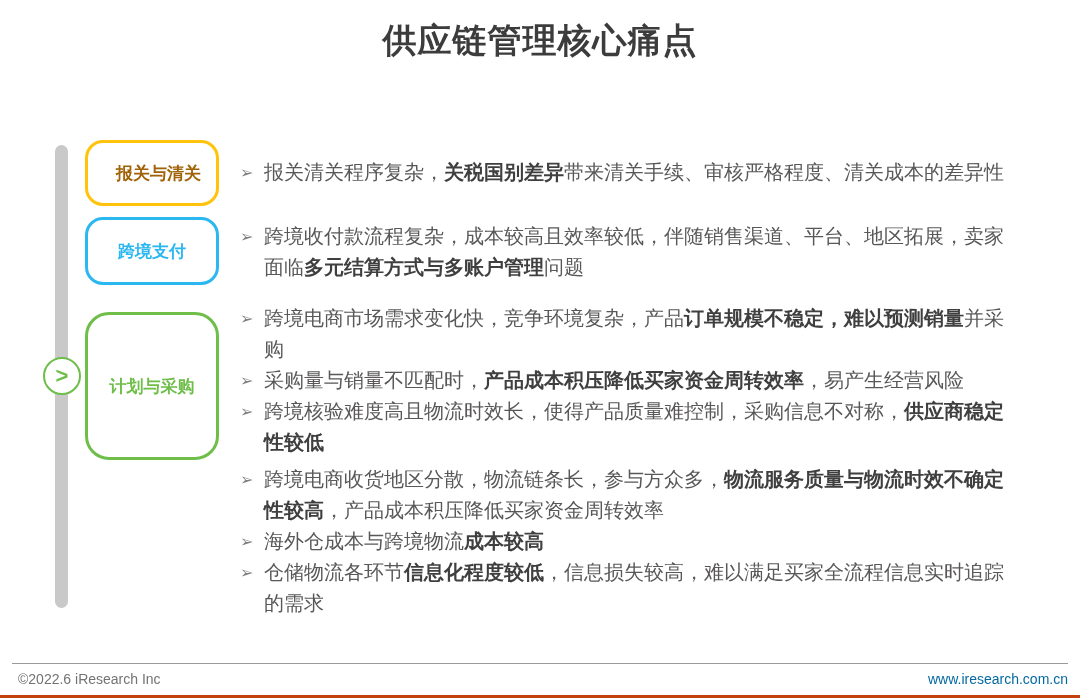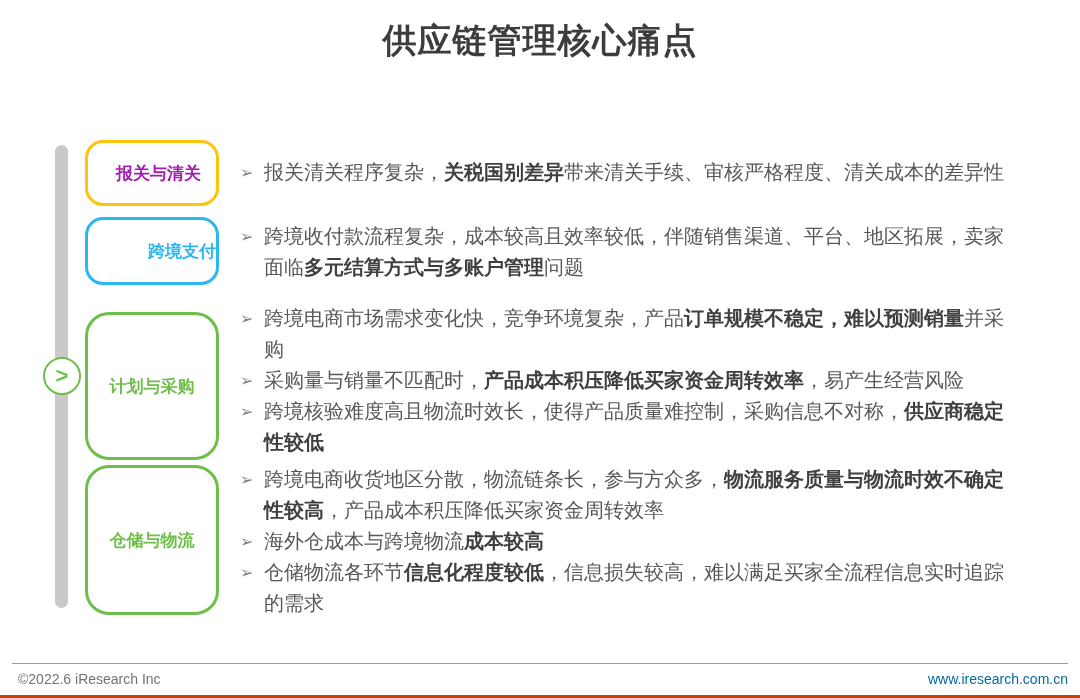--- a/index.html
+++ b/index.html
@@ -38,21 +38,21 @@
   }
   
   .topic-box {
     position: absolute; left: 85px; width: 134px;
     border: 3px solid; border-radius: 18px;
     display: flex; align-items: center; justify-content: center;
     font-size: 17px; font-weight: bold;
     background: #ffffff;
   }
   .box1 { top: 140px; height: 66px; }
-  .box2 { top: 217px; height: 68px; justify-content: flex-end; }
+  .box2 { top: 217px; height: 68px; }
   .box3 { top: 300px; height: 148px; border-radius: 24px; }
   .box4 { top: 465px; height: 150px; border-radius: 24px; }
   
   .bullets {
     position: absolute; left: 240px; width: 782px;
     list-style: none;
     font-size: 20px; line-height: 31px; color: #595757;
   }
   .t1 { top: 157px; }
   .t2 { top: 221px; }
@@ -88,31 +88,28 @@
 <div class="canvas">
 
   <h1 class="page-title">供应链管理核心痛点</h1>
 
   <div class="rail"></div>
 
   <div class="chevron-circle">
     <span>&gt;</span>
   </div>
 
-  <div class="topic-box box1" style="border-color: rgb(255, 195, 11); color: #a21caf; padding-left: 13px;">
+  <div class="topic-box box1" style="border-color: rgb(255, 195, 11); color: #a16207; padding-left: 13px;">
     <span>报关与清关</span>
   </div>
   <div class="topic-box box2" style="border-color: rgb(43, 183, 240); color: rgb(43, 183, 240);">
     <span>跨境支付</span>
   </div>
   <div class="topic-box box3" style="border-color: rgb(110, 190, 73); color: rgb(110, 190, 73); margin-top: 12px;">
     <span>计划与采购</span>
-  </div>
-  <div class="topic-box box4" style="border-color: rgb(110, 190, 73); color: rgb(110, 190, 73);">
-    <span>仓储与物流</span>
   </div>
 
   <ul class="bullets t1">
       <li class="bullet-item"><span class="bullet-icon">➢</span><span class="seg">报关清关程序复杂，</span><span class="seg bold">关税国别差异</span><span class="seg">带来清关手续、审核严格程度、清关成本的差异性</span></li>
     </ul>
   <ul class="bullets t2">
       <li class="bullet-item"><span class="bullet-icon">➢</span><span class="seg">跨境收付款流程复杂，成本较高且效率较低，伴随销售渠道、平台、地区拓展，卖家面临</span><span class="seg bold">多元结算方式与多账户管理</span><span class="seg">问题</span></li>
     </ul>
   <ul class="bullets t3">
       <li class="bullet-item"><span class="bullet-icon">➢</span><span class="seg">跨境电商市场需求变化快，竞争环境复杂，产品</span><span class="seg bold">订单规模不稳定，难以预测销量</span><span class="seg">并采购</span></li>

